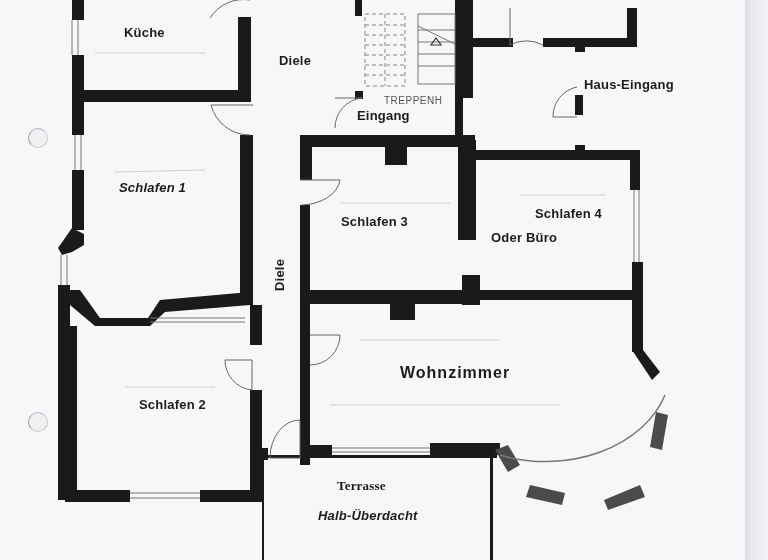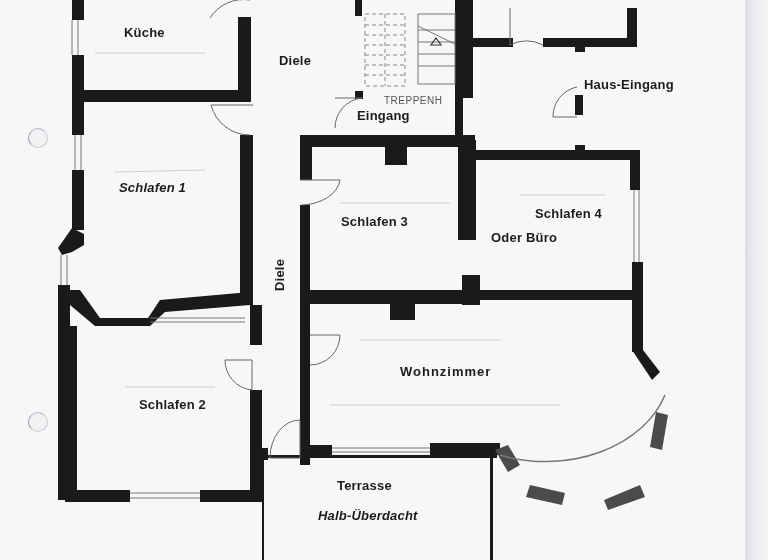--- a/index.html
+++ b/index.html
@@ -20,21 +20,21 @@
   .punch {
     position: absolute; width: 18px; height: 18px; border-radius: 50%;
     border: 1px solid #c9c9cf; border-left-color: #9c9ca4; border-top-color: #b8b8c0;
     background: #f1f1f4;
   }
   svg.plan { position: absolute; left: 0; top: 0; }
   .lbl {
     position: absolute; color: #1c1c1c; font-weight: bold;
     font-size: 13px; white-space: nowrap; letter-spacing: 0.2px;
   }
-  .lbl.big { font-size: 13px; letter-spacing: 1px; }
+  .lbl.big { font-size: 16px; letter-spacing: 1px; }
   .lbl.small { font-size: 10px; font-weight: normal; color: #555; letter-spacing: 0.5px; }
   .lbl.vert { transform: rotate(-90deg); transform-origin: left top; }
 </style>
 </head>
 <body>
 
 <div class="sheet"></div>
 <div class="edge-strip"></div>
 <div class="punch" style="left:28px; top:128px;"></div>
 <div class="punch" style="left:28px; top:412px;"></div>
@@ -169,14 +169,14 @@
 <span class="lbl small" style="left:384px; top:95px;">TREPPENH</span>
 <span class="lbl" style="left:357px; top:108px;">Eingang</span>
 <span class="lbl" style="left:584px; top:77px;">Haus-Eingang</span>
 <span class="lbl" style="left:119px; top:180px;font-style:italic;">Schlafen 1</span>
 <span class="lbl" style="left:341px; top:214px;">Schlafen 3</span>
 <span class="lbl" style="left:511px; top:206px;margin-left:24px;">Schlafen 4</span>
 <span class="lbl" style="left:491px; top:230px;">Oder Büro</span>
 <span class="lbl vert" style="left:272px; top:291px;">Diele</span>
 <span class="lbl" style="left:139px; top:397px;">Schlafen 2</span>
 <span class="lbl big" style="left:400px; top:364px;">Wohnzimmer</span>
-<span class="lbl" style="left:337px; top:478px;">Terrasse</span>
+<span class="lbl" style="left:337px; top:478px;font-family:Liberation Serif, serif;">Terrasse</span>
 <span class="lbl" style="left:318px; top:508px;font-style:italic;">Halb-Überdacht</span>
 
 </body></html>

